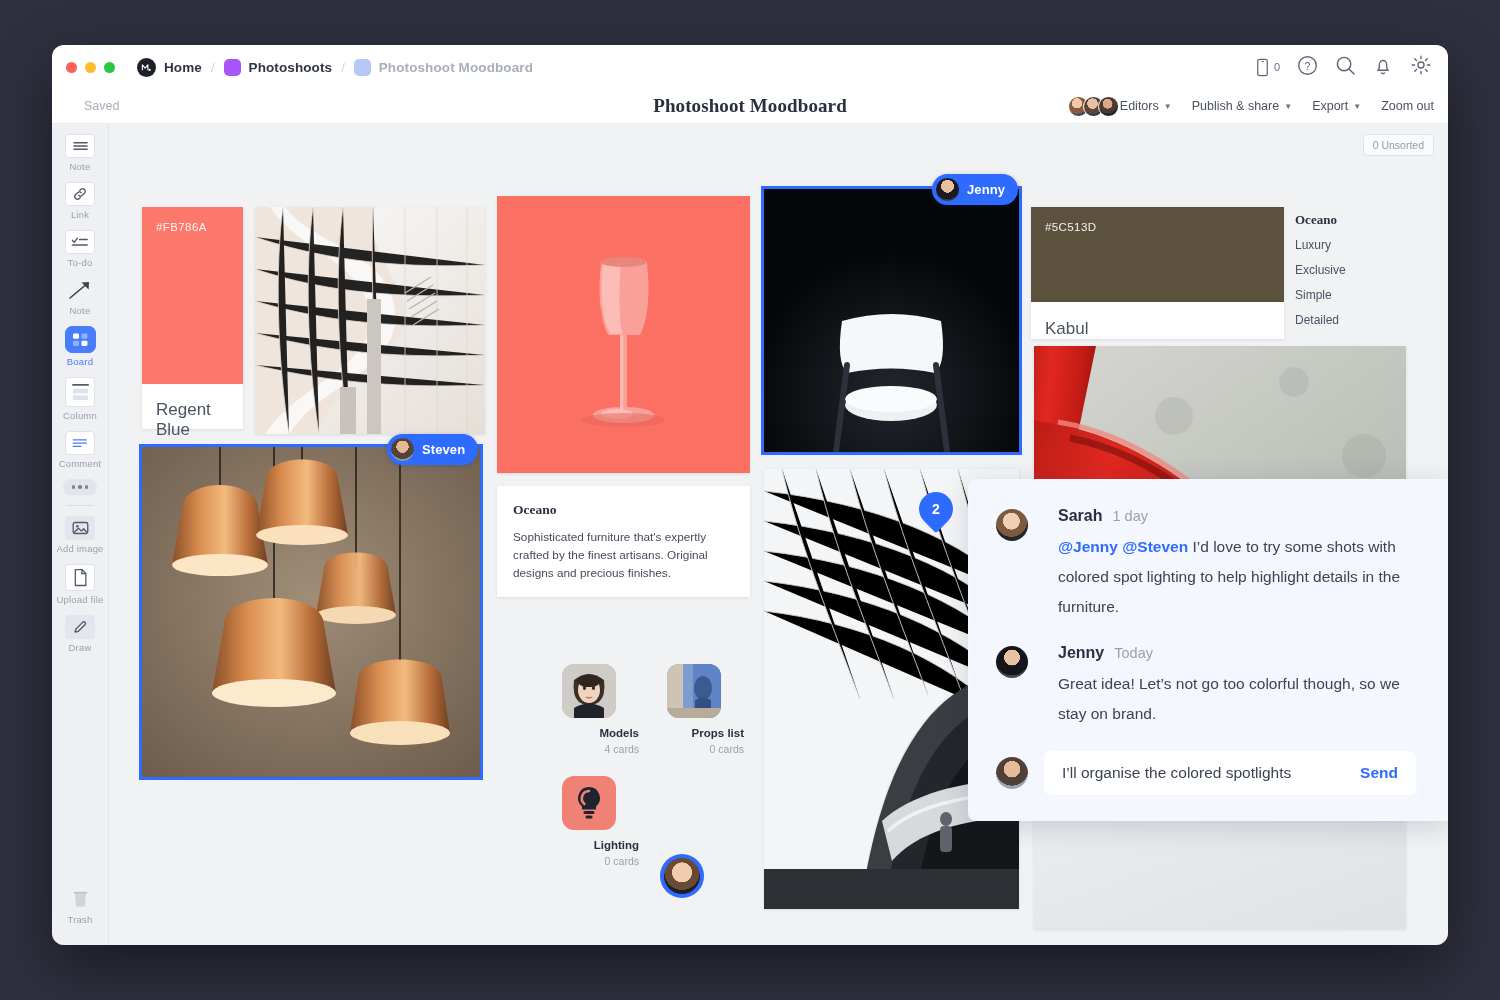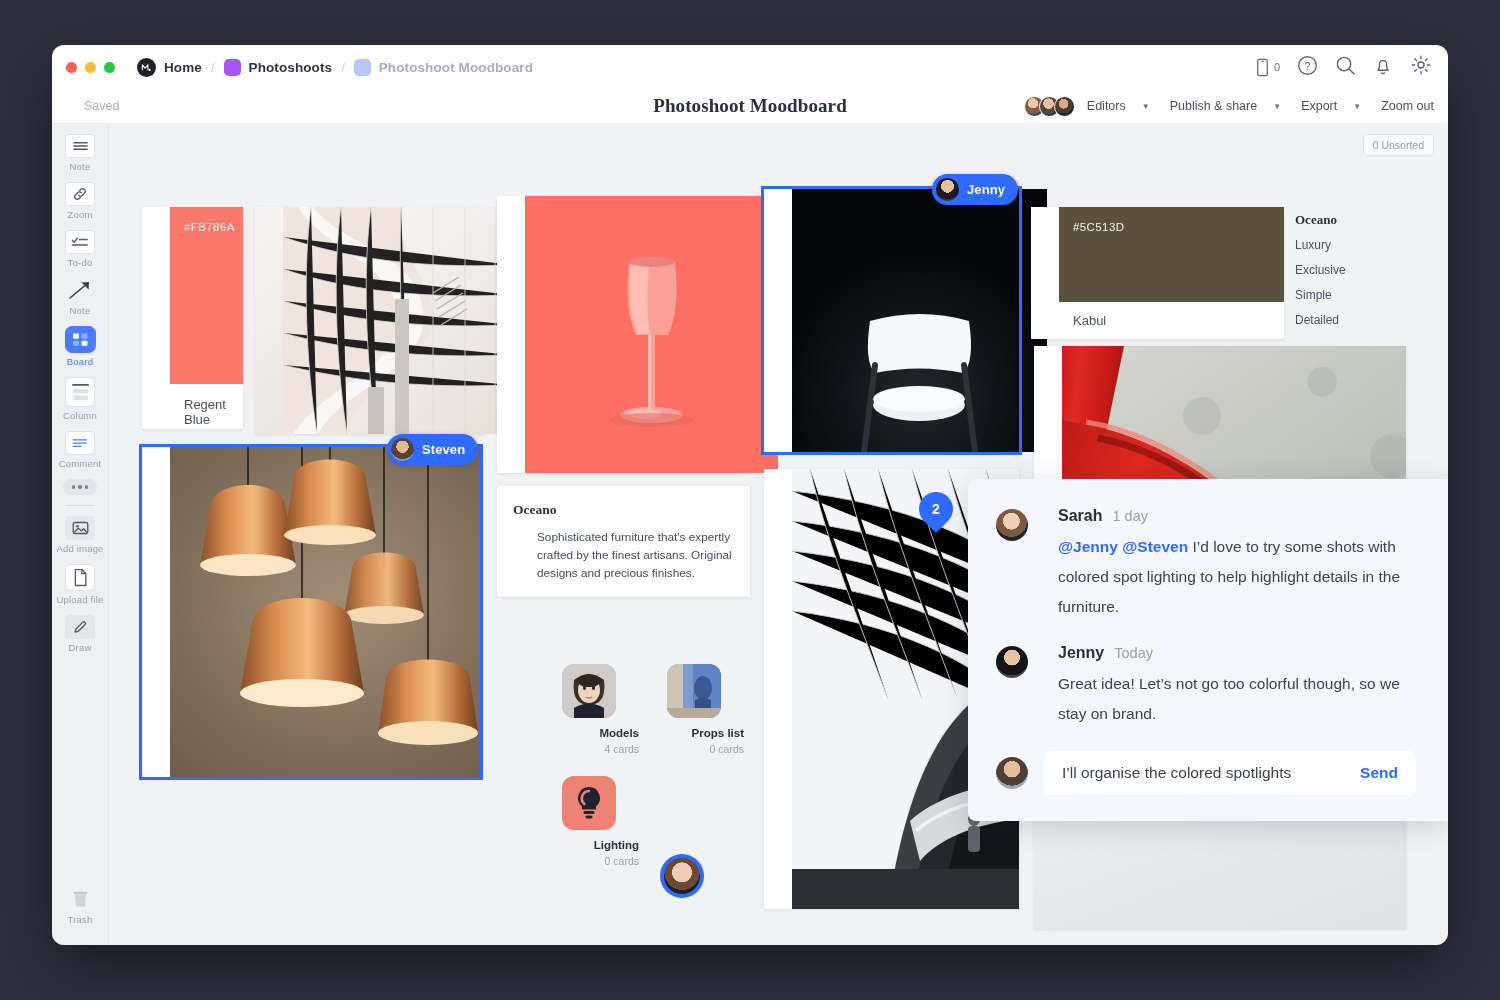--- a/index.html
+++ b/index.html
@@ -63,21 +63,21 @@
   }
   #saved-label { position: absolute; left: 32px; font-size: 12.5px; color: #a9aeba; }
   #board-title {
     position: absolute; left: 0; right: 0; text-align: center;
     font-family: "Liberation Serif", serif;
     font-weight: bold; font-size: 19px; color: #2b3040; letter-spacing: .1px;
   }
   #subbar-right {
     position: absolute; right: 14px; display: flex; align-items: center; gap: 20px;
   }
-  .menu-item { font-size: 12.5px; color: #4a5160; display: flex; align-items: center; gap: 16px; cursor: pointer; }
+  .menu-item { font-size: 12.5px; color: #4a5160; display: flex; align-items: center; gap: 5px; cursor: pointer; }
   .caret { font-size: 8px; color: #6a7180; }
   .avatars { display: flex; align-items: center; margin-right: -4px; }
   .av {
     width: 21px; height: 21px; border-radius: 50%;
     border: 1.5px solid #fff; background-size: cover; margin-left: -6px;
   }
   .av:first-child { margin-left: 0; }
 
   
   #body { position: relative; height: 821px; display: flex; }
@@ -111,30 +111,30 @@
 
   
   #canvas { position: relative; flex: 1; background: #f1f2f4; overflow: hidden; }
 
   #unsorted-badge {
     position: absolute; right: 14px; top: 10px;
     padding: 4px 9px; border: 1px solid #e0e3e8; border-radius: 4px;
     background: #fafbfc; font-size: 10.5px; color: #9299a6;
   }
 
-  .card { position: absolute; background: #fff; box-shadow: 0 1px 3px rgba(20,25,40,.10); padding-left: 28px; }
+  .card { position: absolute; background: #fff; box-shadow: 0 1px 3px rgba(20,25,40,.10); }
   .card.sel { outline: 3px solid #2f6bff; }
 
   .swatch-color { position: relative; }
   .swatch-hex { position: absolute; left: 14px; top: 14px; font-size: 11.5px; color: rgba(255,255,255,.93); letter-spacing: .4px; }
-  .swatch-foot { display: flex; align-items: center; padding-left: 14px; font-size: 13px; color: #4a5262; }
+  .swatch-foot { display: flex; align-items: center; padding-left: 14px; font-size: 17px; color: #4a5262; margin-top: 8px; }
 
   .note-card { padding: 16px 16px 16px 16px; }
   .note-title { font-family: "Liberation Serif", serif; font-weight: bold; font-size: 13.5px; color: #2b3040; margin-bottom: 10px; }
-  .note-body { font-size: 11.8px; line-height: 18px; color: #454c5c; margin-left: 24px; }
+  .note-body { font-size: 11.8px; line-height: 18px; color: #454c5c; }
 
   .kw-list { position: absolute; }
   .kw-title { font-family: "Liberation Serif", serif; font-weight: bold; font-size: 13px; color: #2b3040; margin-bottom: 10px; }
   .kw { font-size: 12px; color: #4a5262; margin-bottom: 11px; }
 
   
   .folder { position: absolute; width: 100px; text-align: right; cursor: pointer; }
   .folder .thumb {
     width: 54px; height: 54px; border-radius: 12px; margin: 0 auto 9px;
     background-size: cover; background-position: center; overflow: hidden;
@@ -305,21 +305,21 @@
         <span class="cap">Note</span>
       </div>
 
       <div class="tool">
         <span class="box">
           <svg width="16" height="14" viewBox="0 0 18 16">
               <path d="M7.5 9.5a3 3 0 0 0 4.3 0l2.3-2.3a3 3 0 0 0-4.3-4.3L8.6 4.1" stroke="#515a6b" stroke-width="1.5" fill="none" stroke-linecap="round"></path>
               <path d="M10.5 6.5a3 3 0 0 0-4.3 0L3.9 8.8a3 3 0 0 0 4.3 4.3l1.2-1.2" stroke="#515a6b" stroke-width="1.5" fill="none" stroke-linecap="round"></path>
             </svg>
         </span>
-        <span class="cap">Zoom</span>
+        <span class="cap">Link</span>
       </div>
 
       <div class="tool">
         <span class="box">
           <svg width="18" height="12" viewBox="0 0 20 12">
               <path d="M1.5 4l2 2.4L7 1.8" stroke="#515a6b" stroke-width="1.5" fill="none" stroke-linecap="round" stroke-linejoin="round"></path>
               <line x1="9.5" y1="3.2" x2="18" y2="3.2" stroke="#515a6b" stroke-width="1.5" stroke-linecap="round"></line>
               <line x1="1.5" y1="9.3" x2="18" y2="9.3" stroke="#515a6b" stroke-width="1.5" stroke-linecap="round"></line>
             </svg>
         </span>

